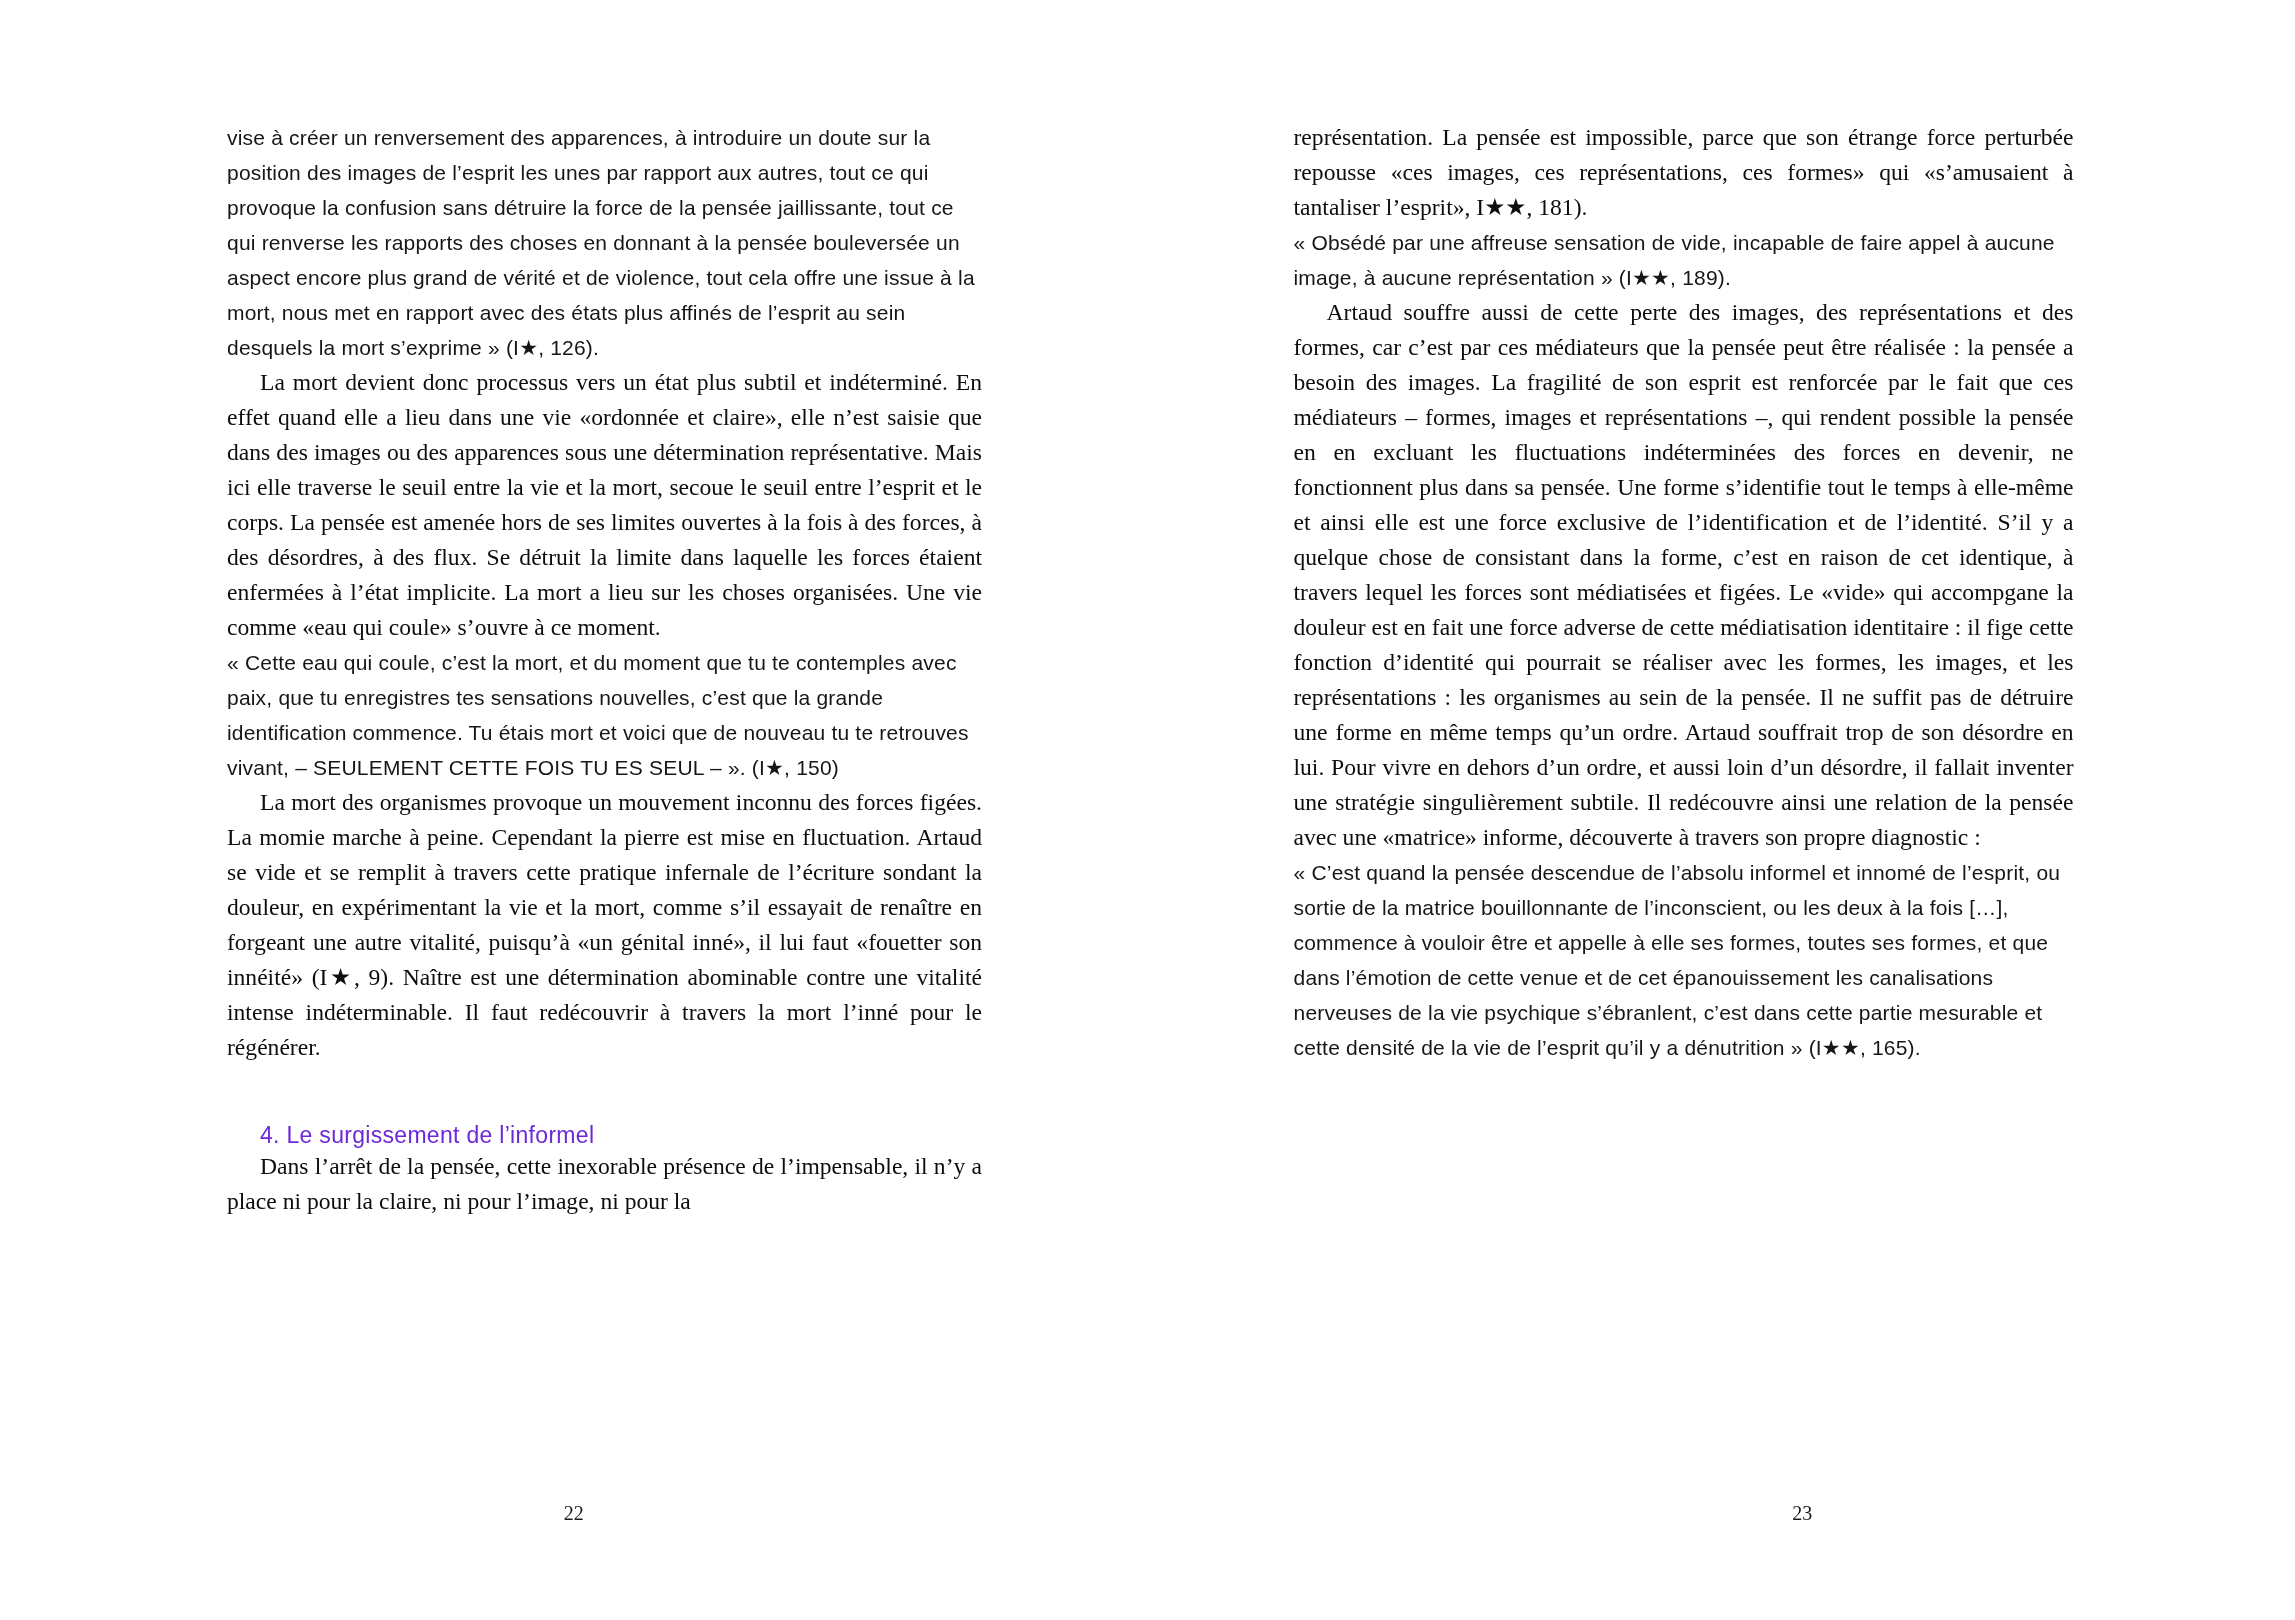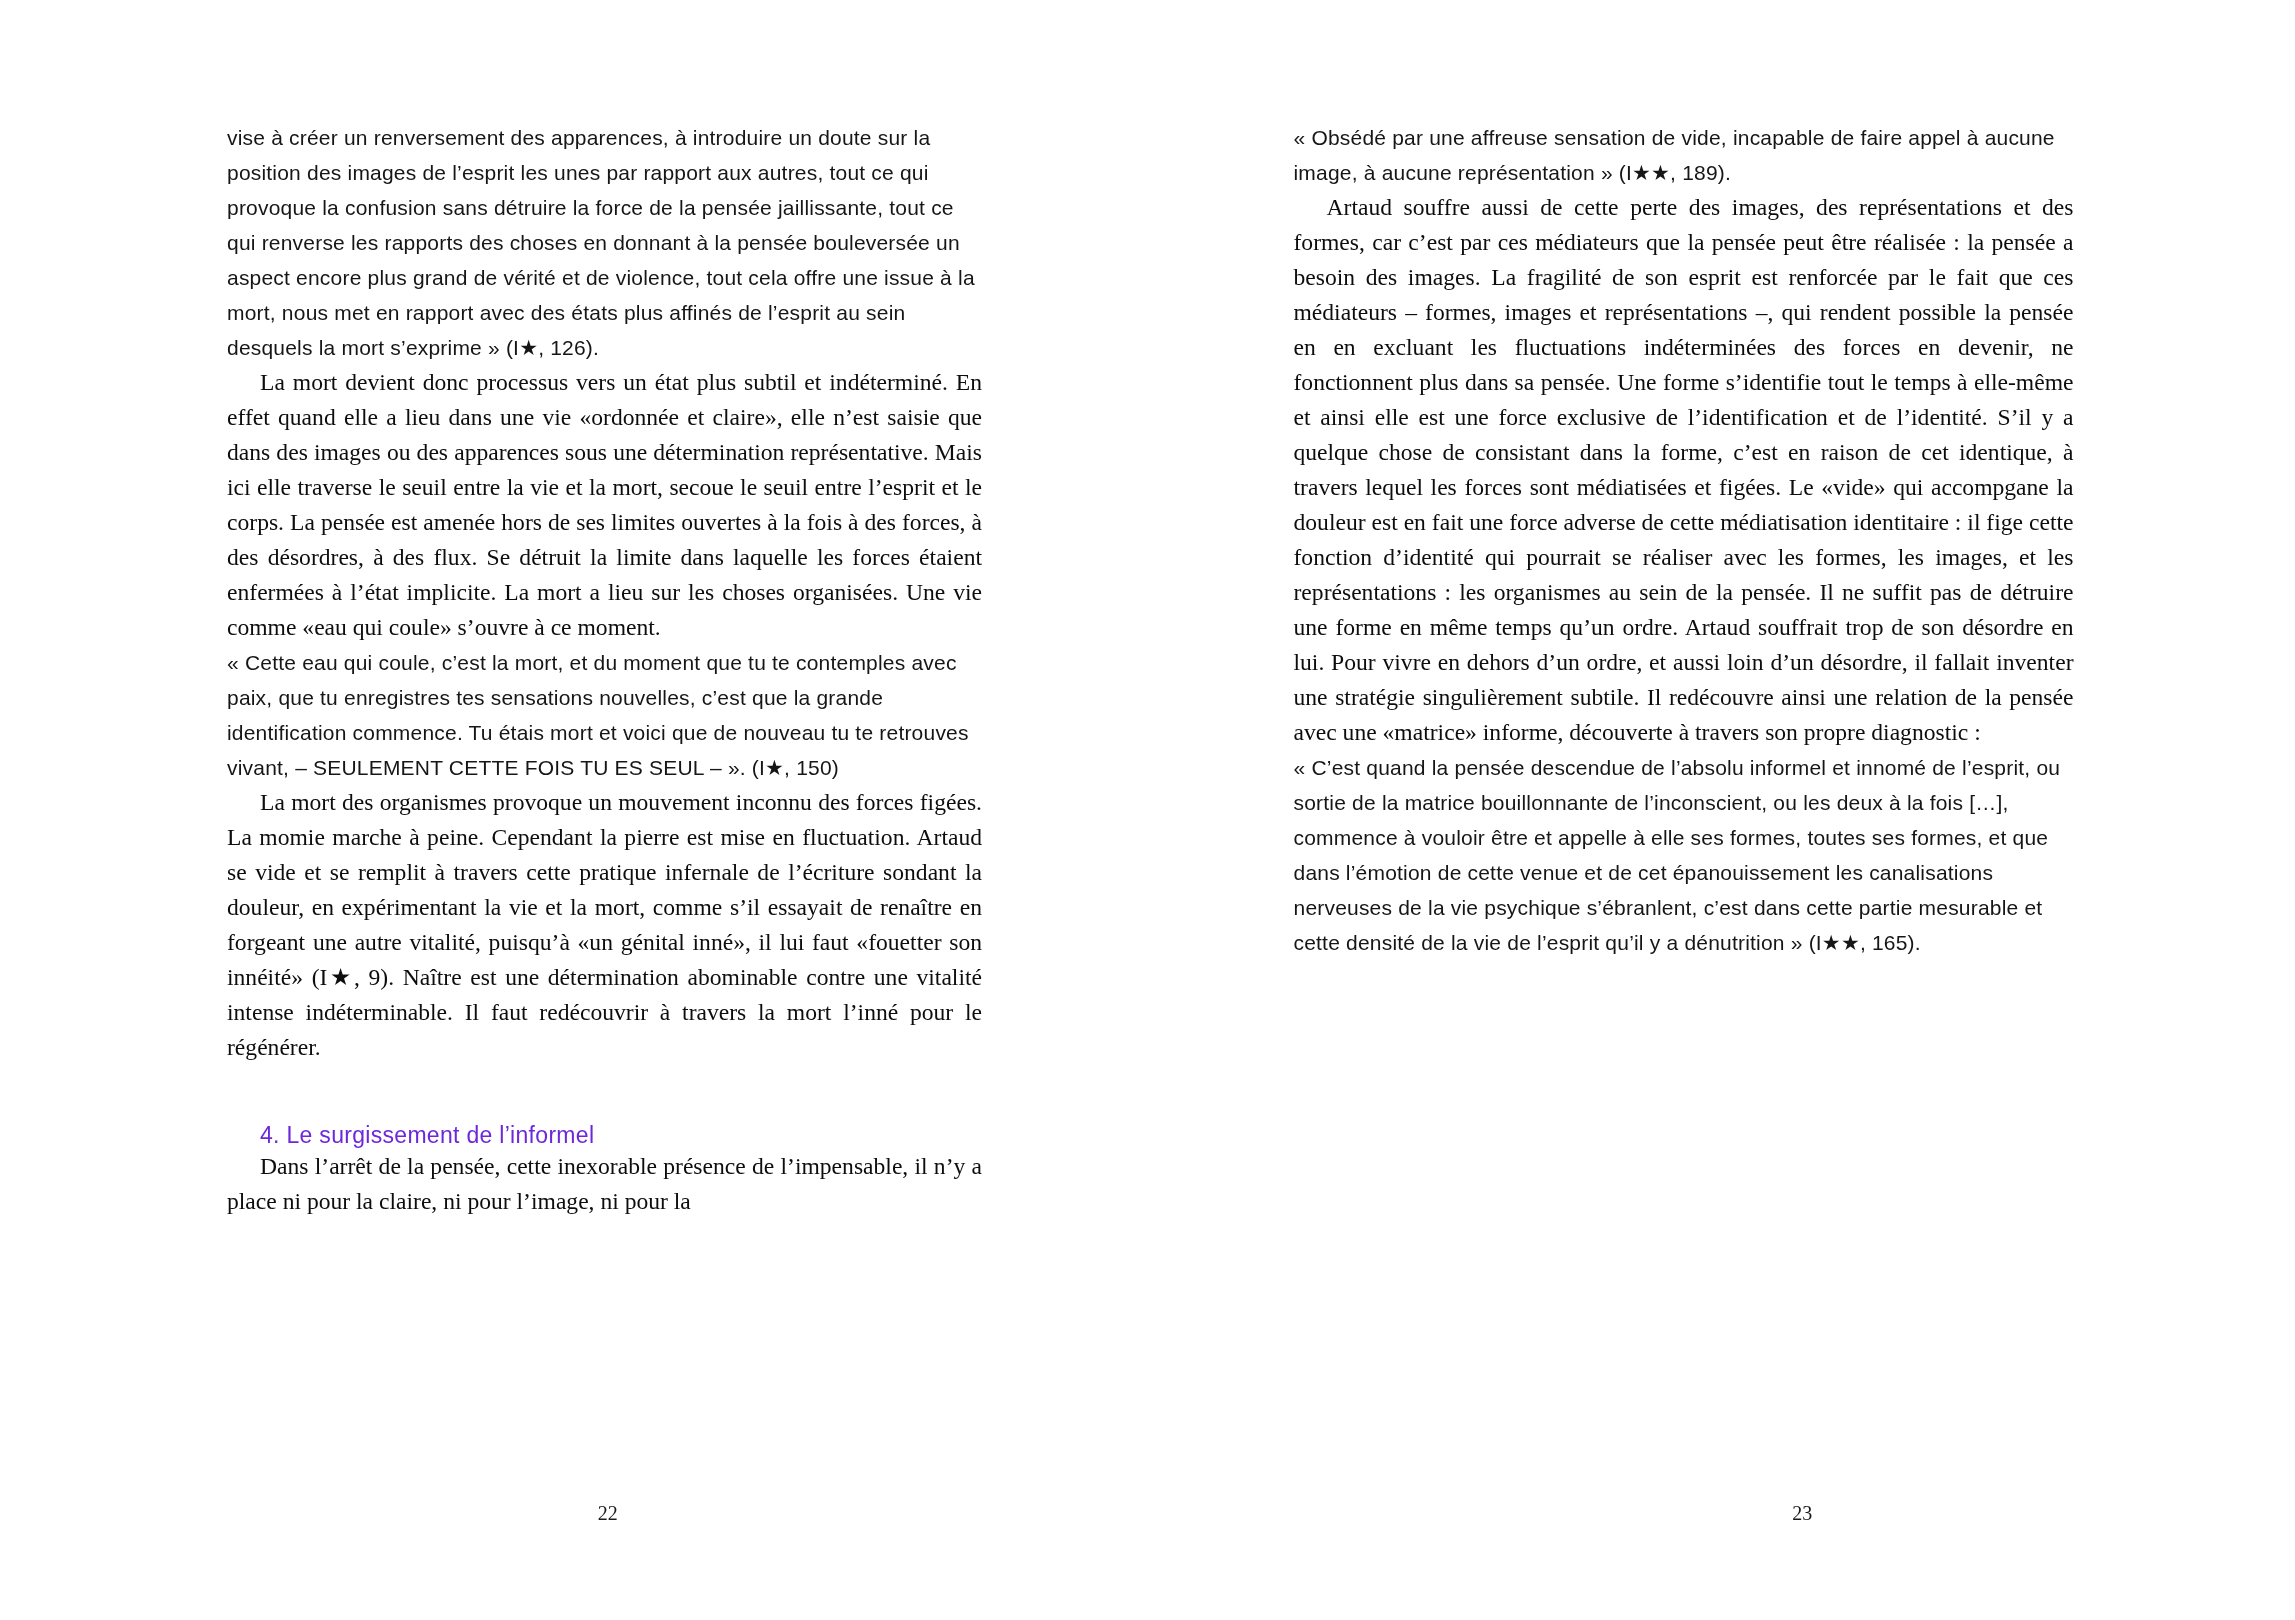--- a/index.html
+++ b/index.html
@@ -73,21 +73,21 @@
   .folio {
     position: absolute;
     bottom: 96px;
     width: 100%;
     left: 0;
     text-align: center;
     font-family: "Liberation Serif", serif;
     font-size: 20px;
     color: #1a1a1a;
   }
-  .page-left .folio  { padding-right: 81px; padding-left: 34px; }
+  .page-left .folio  { padding-right: 81px; }
   .page-right .folio { padding-left: 81px; }
 </style>
 </head>
 <body>
 
 <div class="spread">
 
   <div class="page page-left">
     <div class="col">
 
@@ -103,20 +103,21 @@
 
       <p class="body">Dans l’arrêt de la pensée, cette inexorable présence de l’impensable, il n’y a place ni pour la claire, ni pour l’image, ni pour la</p>
 
     </div>
     <div class="folio">22</div>
   </div>
 
   <div class="page page-right">
     <div class="col">
 
+      <p class="body noindent">représentation. La pensée est impossible, parce que son étrange force perturbée repousse «ces images, ces représentations, ces formes» qui «s’amusaient à tantaliser l’esprit», I★★, 181).</p>
 
 
       <blockquote class="quote gap-quote-before">« Obsédé par une affreuse sensation de vide, incapable de faire appel à aucune image, à aucune représentation » (I★★, 189).</blockquote>
 
       <p class="body gap-quote-after">Artaud souffre aussi de cette perte des images, des représentations et des formes, car c’est par ces médiateurs que la pensée peut être réalisée : la pensée a besoin des images. La fragilité de son esprit est renforcée par le fait que ces médiateurs – formes, images et représentations –, qui rendent possible la pensée en en excluant les fluctuations indéterminées des forces en devenir, ne fonctionnent plus dans sa pensée. Une forme s’identifie tout le temps à elle-même et ainsi elle est une force exclusive de l’identification et de l’identité. S’il y a quelque chose de consistant dans la forme, c’est en raison de cet identique, à travers lequel les forces sont médiatisées et figées. Le «vide» qui accompgane la douleur est en fait une force adverse de cette médiatisation identitaire : il fige cette fonction d’identité qui pourrait se réaliser avec les formes, les images, et les représentations : les organismes au sein de la pensée. Il ne suffit pas de détruire une forme en même temps qu’un ordre. Artaud souffrait trop de son désordre en lui. Pour vivre en dehors d’un ordre, et aussi loin d’un désordre, il fallait inventer une stratégie singulièrement subtile. Il redécouvre ainsi une relation de la pensée avec une «matrice» informe, découverte à travers son propre diagnostic :</p>
 
       <blockquote class="quote gap-quote-before">« C’est quand la pensée descendue de l’absolu informel et innomé de l’esprit, ou sortie de la matrice bouillonnante de l’inconscient, ou les deux à la fois […], commence à vouloir être et appelle à elle ses formes, toutes ses formes, et que dans l’émotion de cette venue et de cet épanouissement les canalisations nerveuses de la vie psychique s’ébranlent, c’est dans cette partie mesurable et cette densité de la vie de l’esprit qu’il y a dénutrition » (I★★, 165).</blockquote>
 
     </div>
     <div class="folio">23</div>

